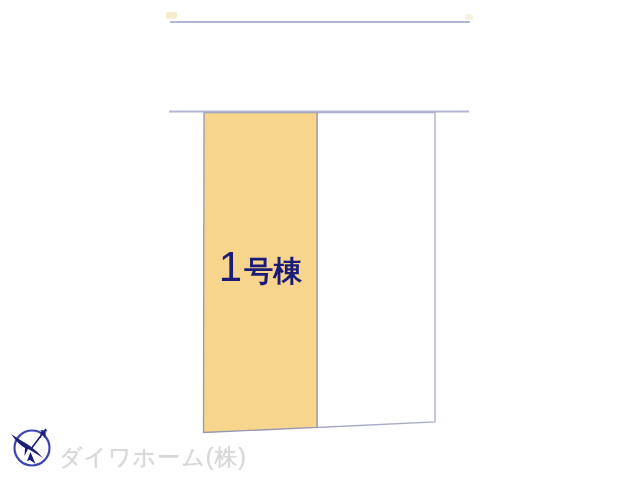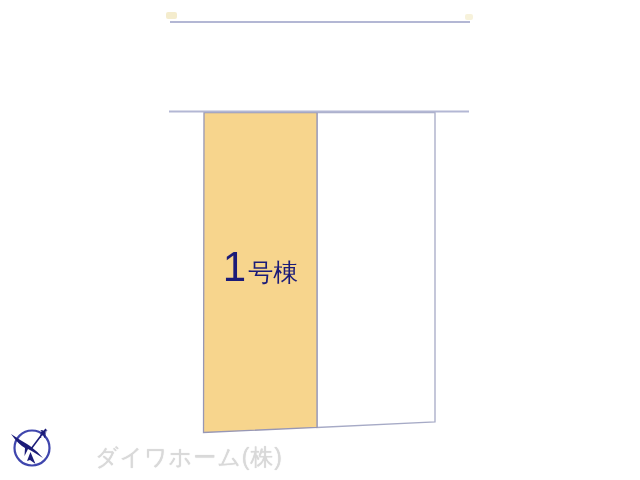--- a/index.html
+++ b/index.html
@@ -31,40 +31,40 @@
     color: #1b1b78;
     pointer-events: none;
     white-space: nowrap;
   }
   .plot-label .num {
     font-size: 42px;
     line-height: 1;
     letter-spacing: -1px;
   }
   .plot-label .suffix {
-    font-size: 25px;
+    font-size: 29px;
     line-height: 1;
     margin-left: 3px;
+    font-weight: bold;
   }
   .compass {
     position: absolute;
     left: 6px;
     top: 420px;
   }
   .company-name {
     position: absolute;
     left: 59px;
     top: 444px;
     font-size: 23px;
     line-height: 1.2;
     color: #d9d9d9;
     letter-spacing: 1px;
     text-shadow: 0 0 1px #cfcfcf;
     white-space: nowrap;
-    margin-left: 36px;
   }
 </style>
 </head>
 <body>
 
 <div class="frame">
 
   <svg class="plan-svg" width="640" height="480" viewBox="0 0 640 480">
 
     <polygon points="317,112.5 435,112.5 435,422 317,427.5" fill="#FFFFFF" stroke="#A6AAC6" stroke-width="1.3"></polygon>

